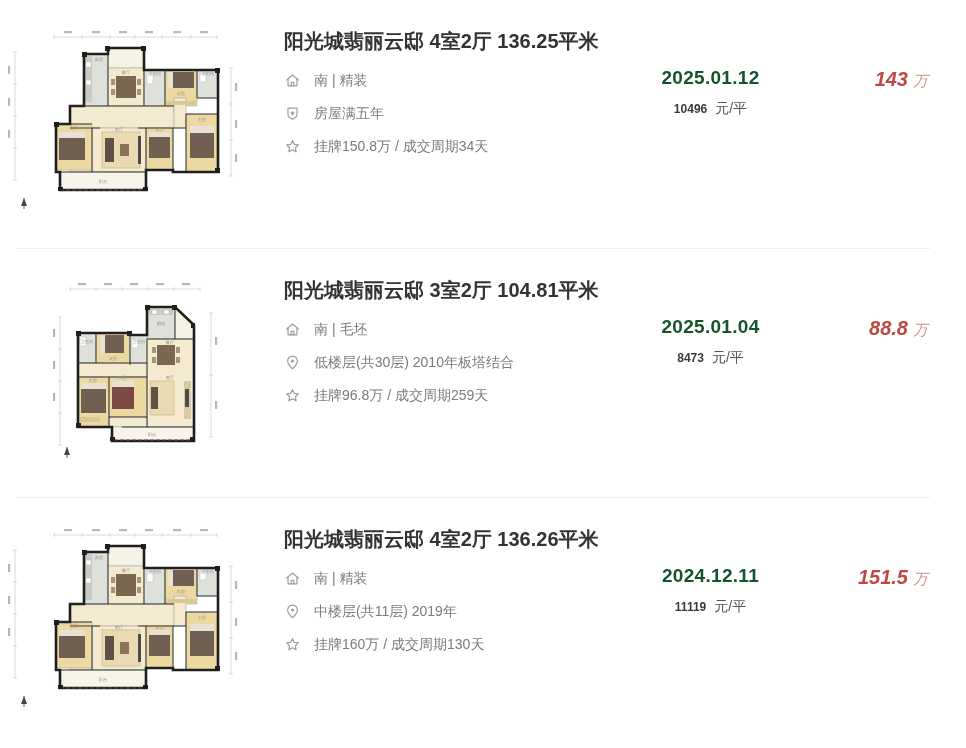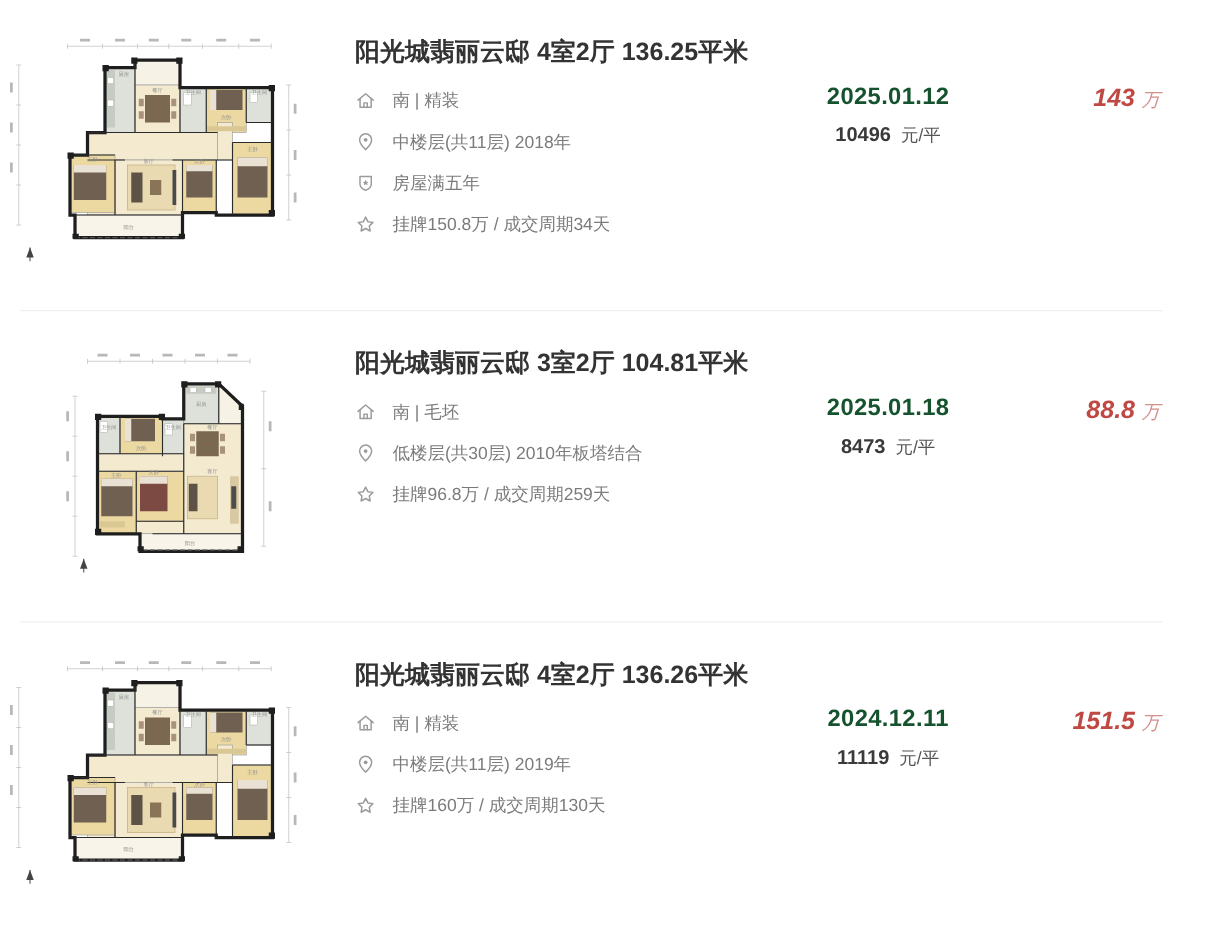--- a/index.html
+++ b/index.html
@@ -17,21 +17,21 @@
   .content { flex:1; min-width:0; margin-left:44px; }
   .title { font-size:20px; font-weight:700; color:#333; margin-top:4px; white-space:nowrap; }
   .body { display:flex; margin-top:9px; }
   .details { flex:1; min-width:0;text-align:right; }
   .d-row { display:flex; align-items:center; height:33px; font-size:14px; color:#7b7b7b; white-space:nowrap; }
   .d-icon { width:17px; height:17px; margin-right:13px; flex:none; }
   .deal { width:320px; flex:none; display:flex; align-items:flex-start; padding-top:3px; }
   .date-wrap { flex:1; text-align:center; }
   .date { font-size:19px; font-weight:700; color:#14532d; letter-spacing:.3px; }
   .unit { margin-top:11px; font-size:14px; color:#555; }
-  .unit b { font-size:16px; color:#3a3a3a; margin-right:8px; font-weight:700; }
+  .unit b { font-size:12px; color:#3a3a3a; margin-right:8px; font-weight:700; }
   .price-wrap { width:115px; text-align:right; white-space:nowrap; padding-top:1px;font-style:italic; }
   .price { font-size:20px; font-weight:700; color:#bf4843; }
   .p-unit { font-size:15px; color:#d2918d; margin-left:5px; font-weight:400; }
   .room-label { font-size:4.2px; fill:#8f8f8f; text-anchor:middle; font-family:"DejaVu Sans",sans-serif; }
 </style>
 </head>
 <body>
 
 <svg width="0" height="0" style="position:absolute" aria-hidden="true">
 <defs>
@@ -296,26 +296,20 @@
       <div class="body">
         <div class="details">
           <div class="d-row">
             <svg class="d-icon" viewBox="0 0 18 18">
                 <use href="#ic-house"></use>
               </svg>
             <span>南 | 精装</span>
           </div>
           <div class="d-row">
             <svg class="d-icon" viewBox="0 0 18 18">
-                <use href="#ic-pin"></use>
-              </svg>
-            <span>中楼层(共11层) 2018年</span>
-          </div>
-          <div class="d-row">
-            <svg class="d-icon" viewBox="0 0 18 18">
                 <use href="#ic-shield"></use>
               </svg>
             <span>房屋满五年</span>
           </div>
           <div class="d-row">
             <svg class="d-icon" viewBox="0 0 18 18">
                 <use href="#ic-star"></use>
               </svg>
             <span>挂牌150.8万 / 成交周期34天</span>
           </div>
@@ -361,21 +355,21 @@
           </div>
           <div class="d-row">
             <svg class="d-icon" viewBox="0 0 18 18">
                 <use href="#ic-star"></use>
               </svg>
             <span>挂牌96.8万 / 成交周期259天</span>
           </div>
         </div>
         <div class="deal">
           <div class="date-wrap">
-            <div class="date">2025.01.18</div>
+            <div class="date">2025.01.04</div>
             <div class="unit">
               <b>8473</b><span>元/平</span>
             </div>
           </div>
           <div class="price-wrap">
             <span class="price">88.8</span><span class="p-unit">万</span>
           </div>
         </div>
       </div>
     </div>

